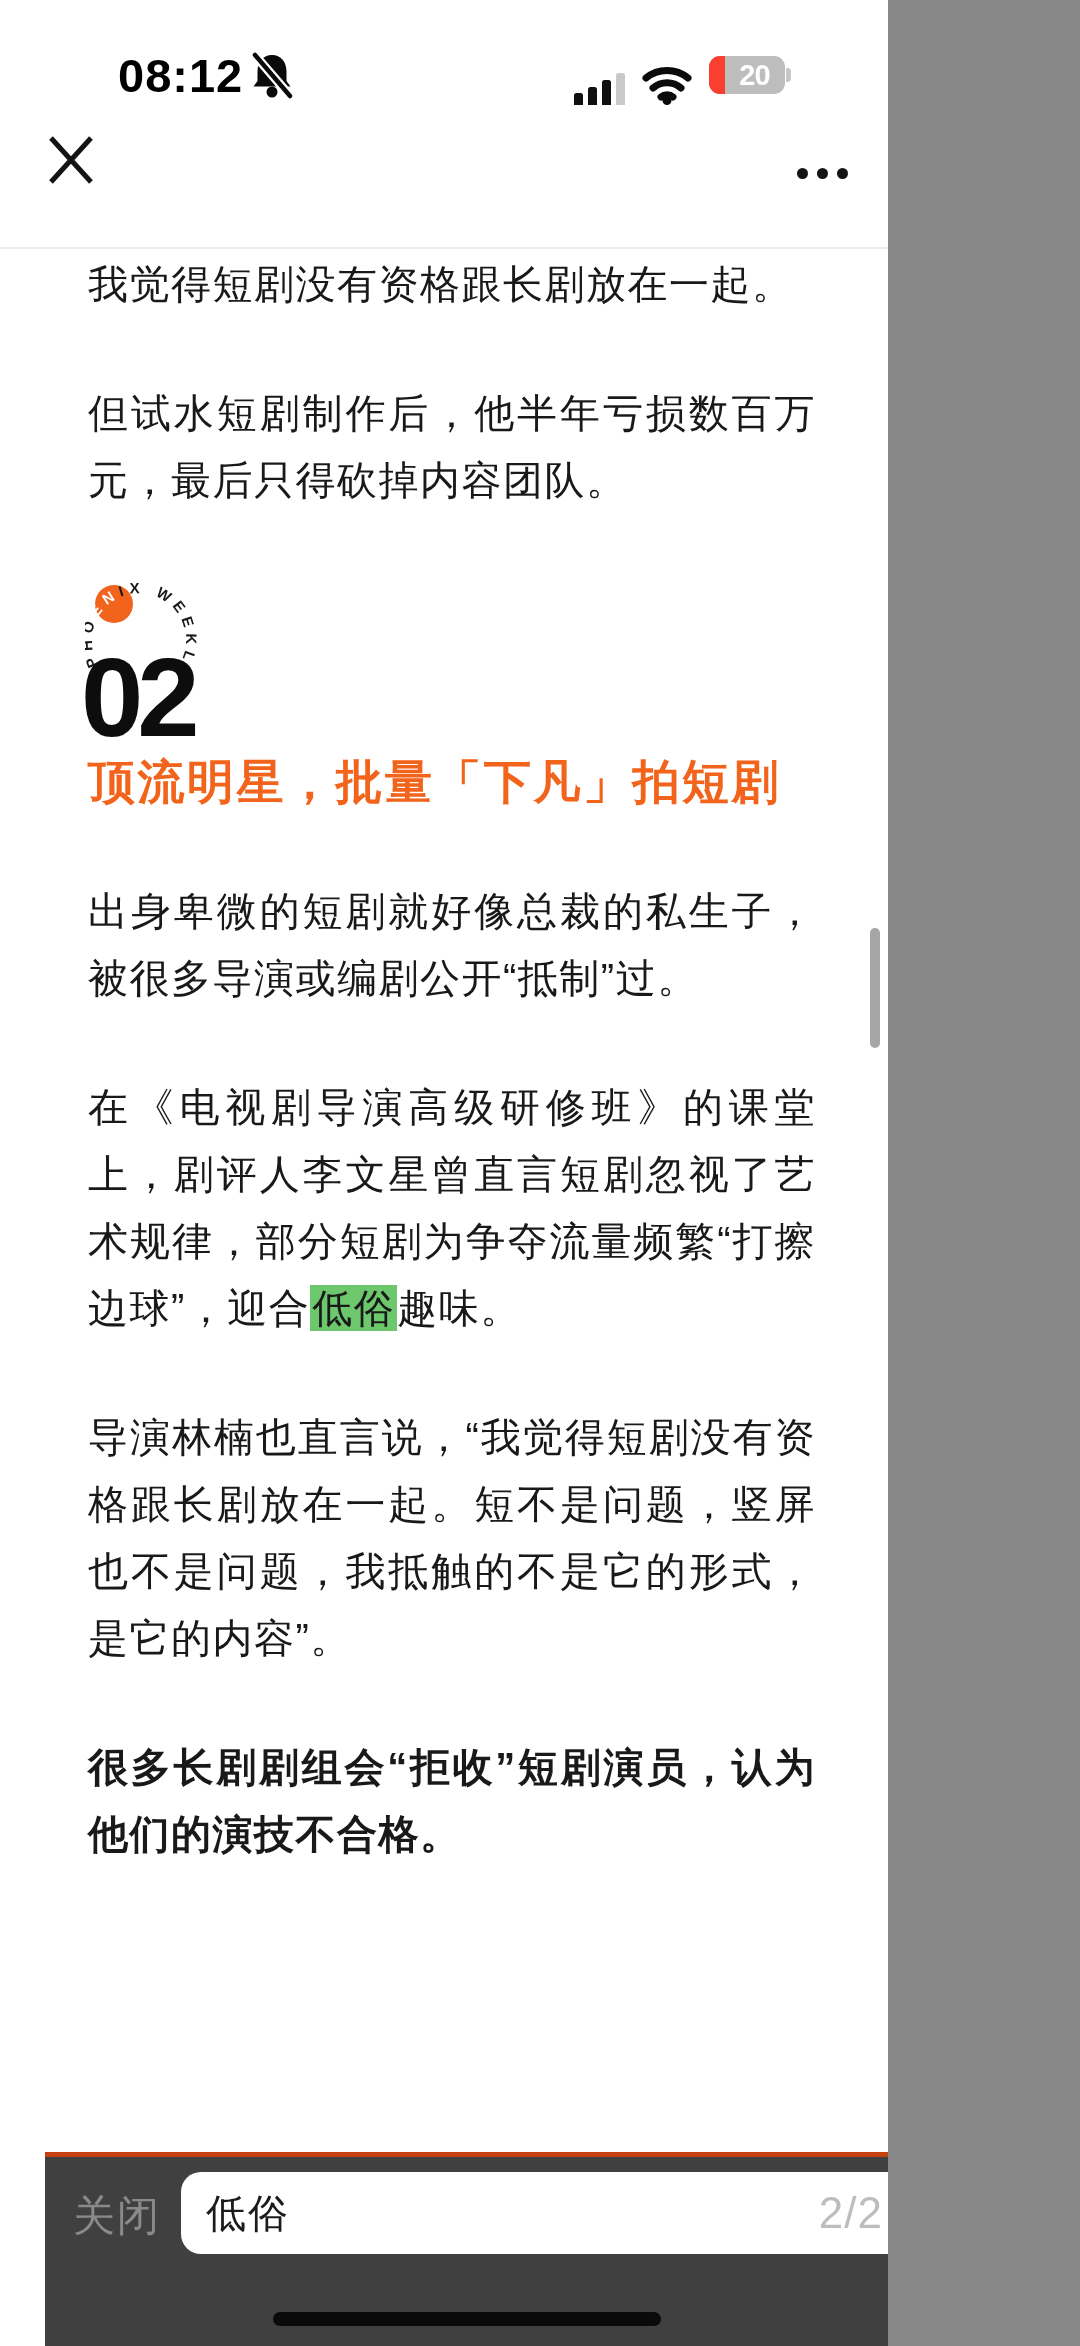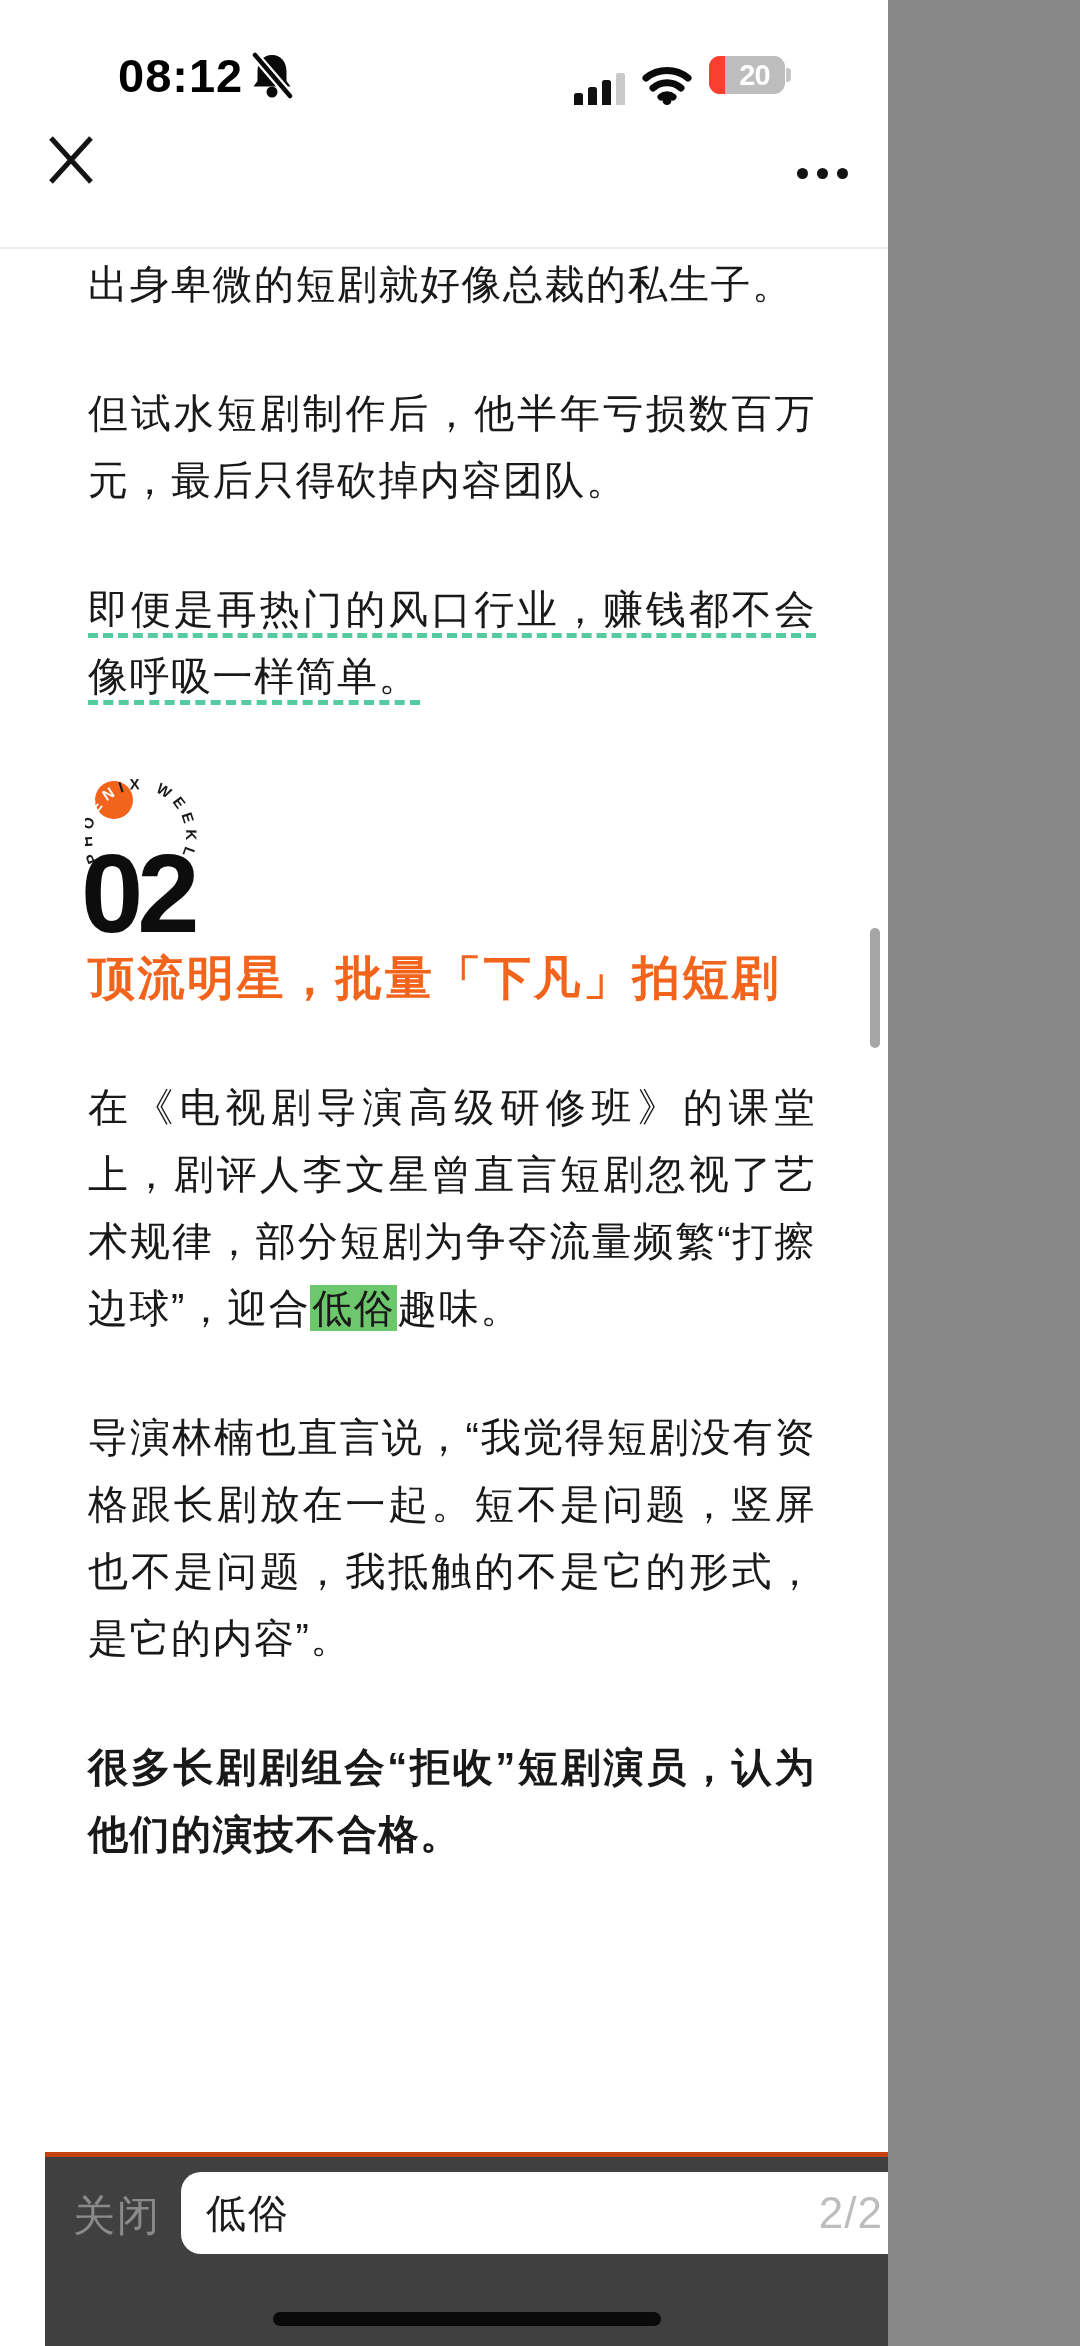--- a/index.html
+++ b/index.html
@@ -109,41 +109,41 @@
       </svg>
     </span>
     <span class="more-btn">
         <i></i>
         <i></i>
         <i></i>
       </span>
   </div>
 
   <div class="content">
-    <p>出身卑微的短剧就好像总裁的私生子。</p>
+    <p>我觉得短剧没有资格跟长剧放在一起。</p>
     <p>但试水短剧制作后，他半年亏损数百万元，最后只得砍掉内容团队。</p>
-    <p class="dashed">即便是再热门的风口行业，赚钱都不会像呼吸一样简单。</p>
 
     <div class="logo">
       <svg width="140" height="162" viewBox="0 0 140 162">
         <circle cx="29" cy="24" r="19" fill="var(--accent-orange,#f2641c)"></circle>
         <defs>
           <path id="ringPath" d="M 14 85 A 47 47 0 1 1 94 85" fill="none"></path>
         </defs>
         <text font-size="15" font-weight="700" letter-spacing="5.5" fill="#1a1a1a" font-family="Liberation Sans, sans-serif">
           <textPath href="#ringPath">
             <tspan>PHO</tspan><tspan fill="#ffffff">EN</tspan><tspan>IX WEEKLY</tspan>
           </textPath>
         </text>
         <text x="-4" y="156" font-size="112" font-weight="800" letter-spacing="-6" fill="#0d0d0d" font-family="Liberation Sans, sans-serif">02</text>
       </svg>
     </div>
 
     <h2 class="section-heading">顶流明星，批量「下凡」拍短剧</h2>
 
+    <p>出身卑微的短剧就好像总裁的私生子，被很多导演或编剧公开“抵制”过。</p>
     <p><span>在《电视剧导演高级研修班》的课堂上，剧评人李文星曾直言短剧忽视了艺术规律，部分短剧为争夺流量频繁“打擦边球”，迎合</span><span class="hl">低俗</span><span>趣味。</span></p>
     <p>导演林楠也直言说，“我觉得短剧没有资格跟长剧放在一起。短不是问题，竖屏也不是问题，我抵触的不是它的形式，是它的内容”。</p>
     <p class="strong">很多长剧剧组会“拒收”短剧演员，认为他们的演技不合格。</p>
   </div>
 
   <div class="scroll-thumb"></div>
 
   <div class="search-bar">
     <span class="close-label">关闭</span>
     <div class="search-pill">

